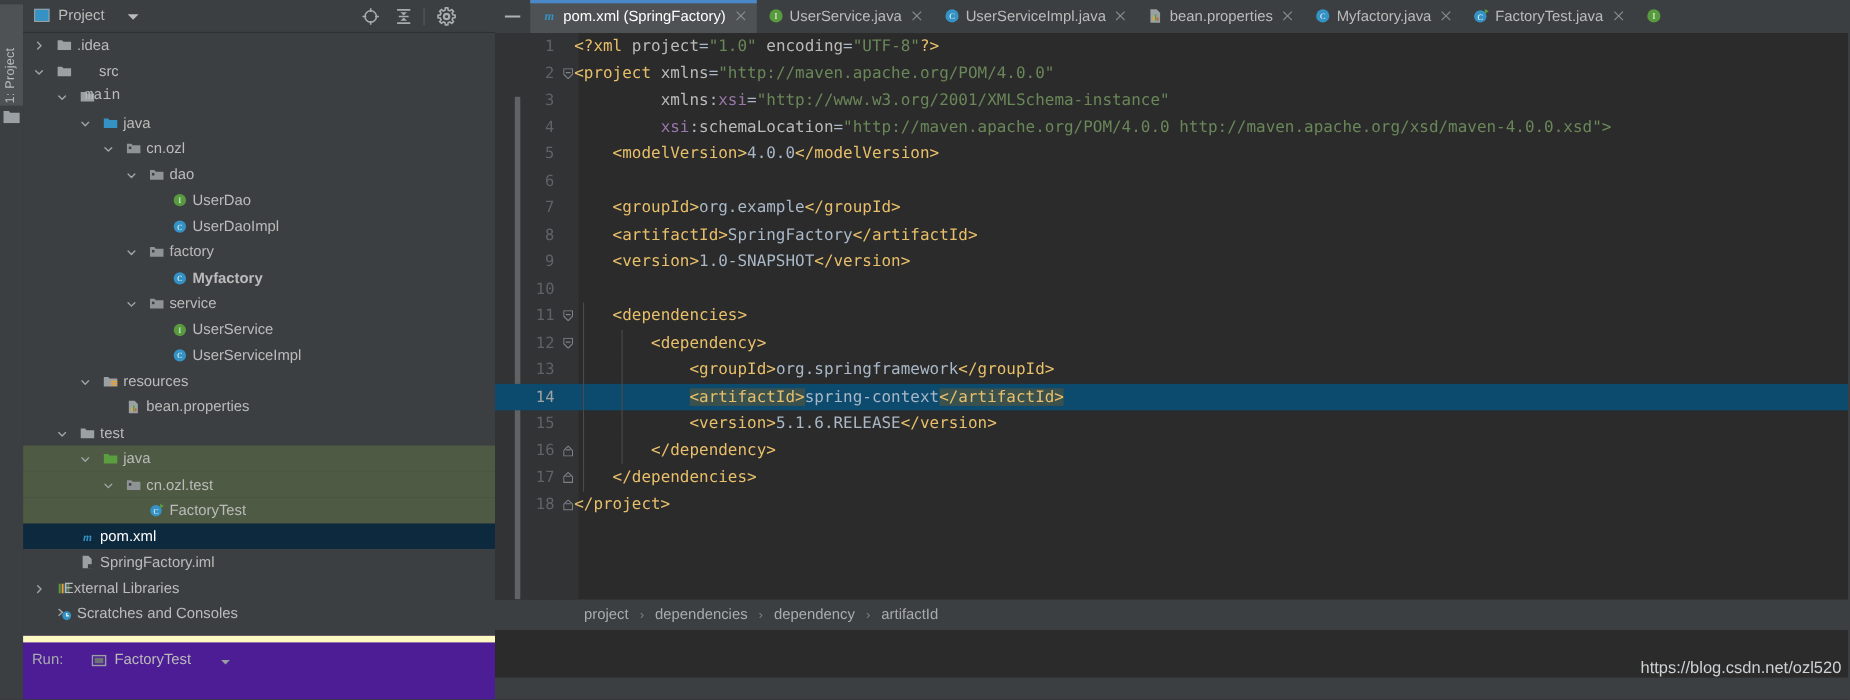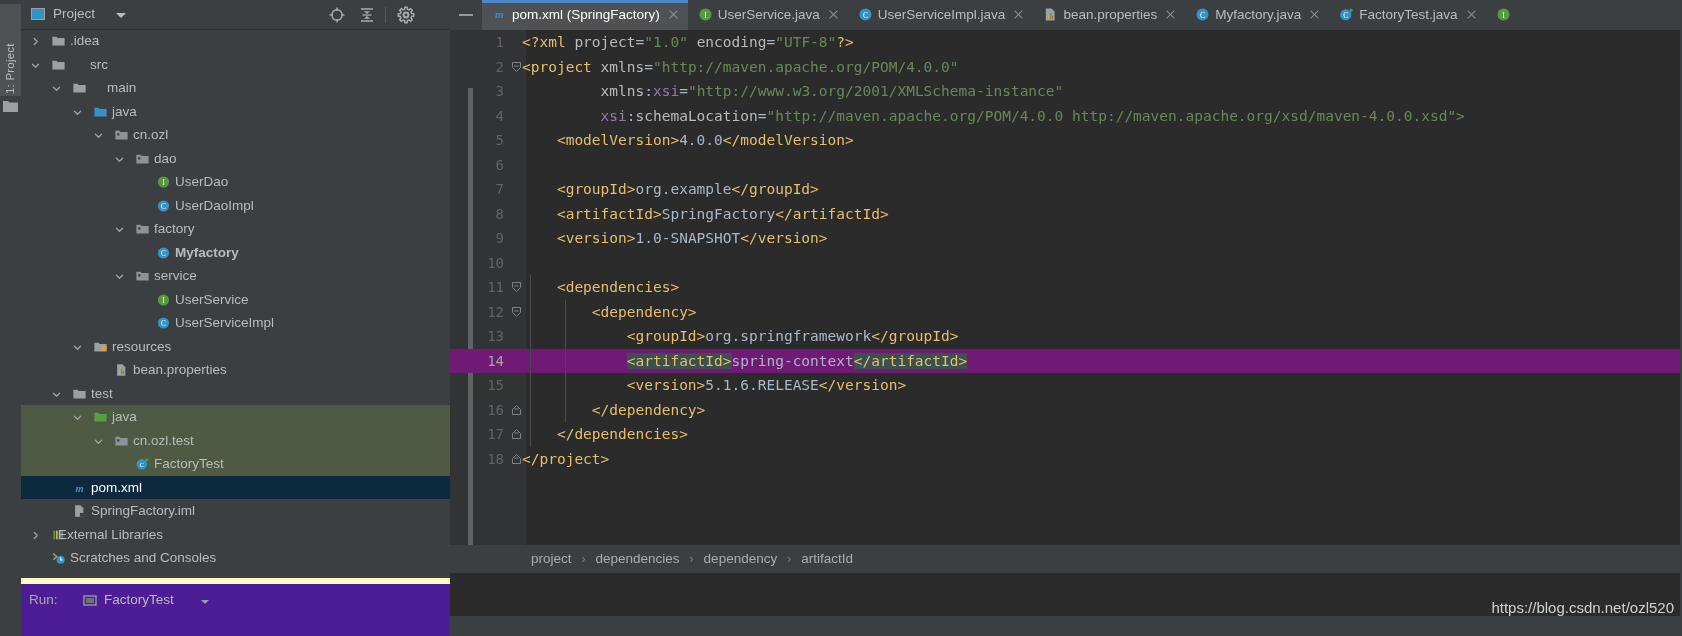--- a/index.html
+++ b/index.html
@@ -223,21 +223,21 @@
     width: 1232px; height: 515px;
   }
   .cline {
     position: relative;
     height: 24.5px;
     line-height: 24.5px;
     font-family: "DejaVu Sans Mono", monospace;
     font-size: 14.5px;
     white-space: pre;
   }
-  .cline.cur { background: #701a75; }
+  .cline.cur { background: #0c4a6e; }
   .lnum {
     position: absolute; left: 0; top: 0;
     width: 54px;
     text-align: right;
     color: #606366;
     font-family: "DejaVu Sans Mono", monospace;
     font-size: 14px;
   }
   .cline.cur .lnum { color: #a4a3a3; }
   .ctext {
@@ -385,21 +385,21 @@
           </svg>
           <span class="lbl" style="left: 49px; margin-left: 20px;">src</span>
         </div>
         <div class="trow">
           <svg viewBox="0 0 10 10" class="arrow" style="left: 31px;">
             <path fill="none" stroke="#a2a5a7" stroke-width="1.4" stroke-linecap="round" stroke-linejoin="round" d="M1.6 3.6L5 7L8.4 3.6"></path>
           </svg>
           <svg viewBox="0 0 16 16" width="15" height="14" class="ico" style="left: 51px;">
             <path d="M1 3h4.6L7 4.6h8V13H1z" fill="#9aa0a3"></path>
           </svg>
-          <span class="lbl" style="left: 86px;">main</span>
+          <span class="lbl" style="left: 56px; font-family: Liberation Mono, monospace;">main</span>
         </div>
         <div class="trow">
           <svg viewBox="0 0 10 10" class="arrow" style="left: 52px;">
             <path fill="none" stroke="#a2a5a7" stroke-width="1.4" stroke-linecap="round" stroke-linejoin="round" d="M1.6 3.6L5 7L8.4 3.6"></path>
           </svg>
           <svg viewBox="0 0 16 16" width="15" height="14" class="ico" style="left: 72px;">
             <path d="M1 3h4.6L7 4.6h8V13H1z" fill="#3592c4"></path>
           </svg>
           <span class="lbl" style="left: 91px;">java</span>
         </div>

